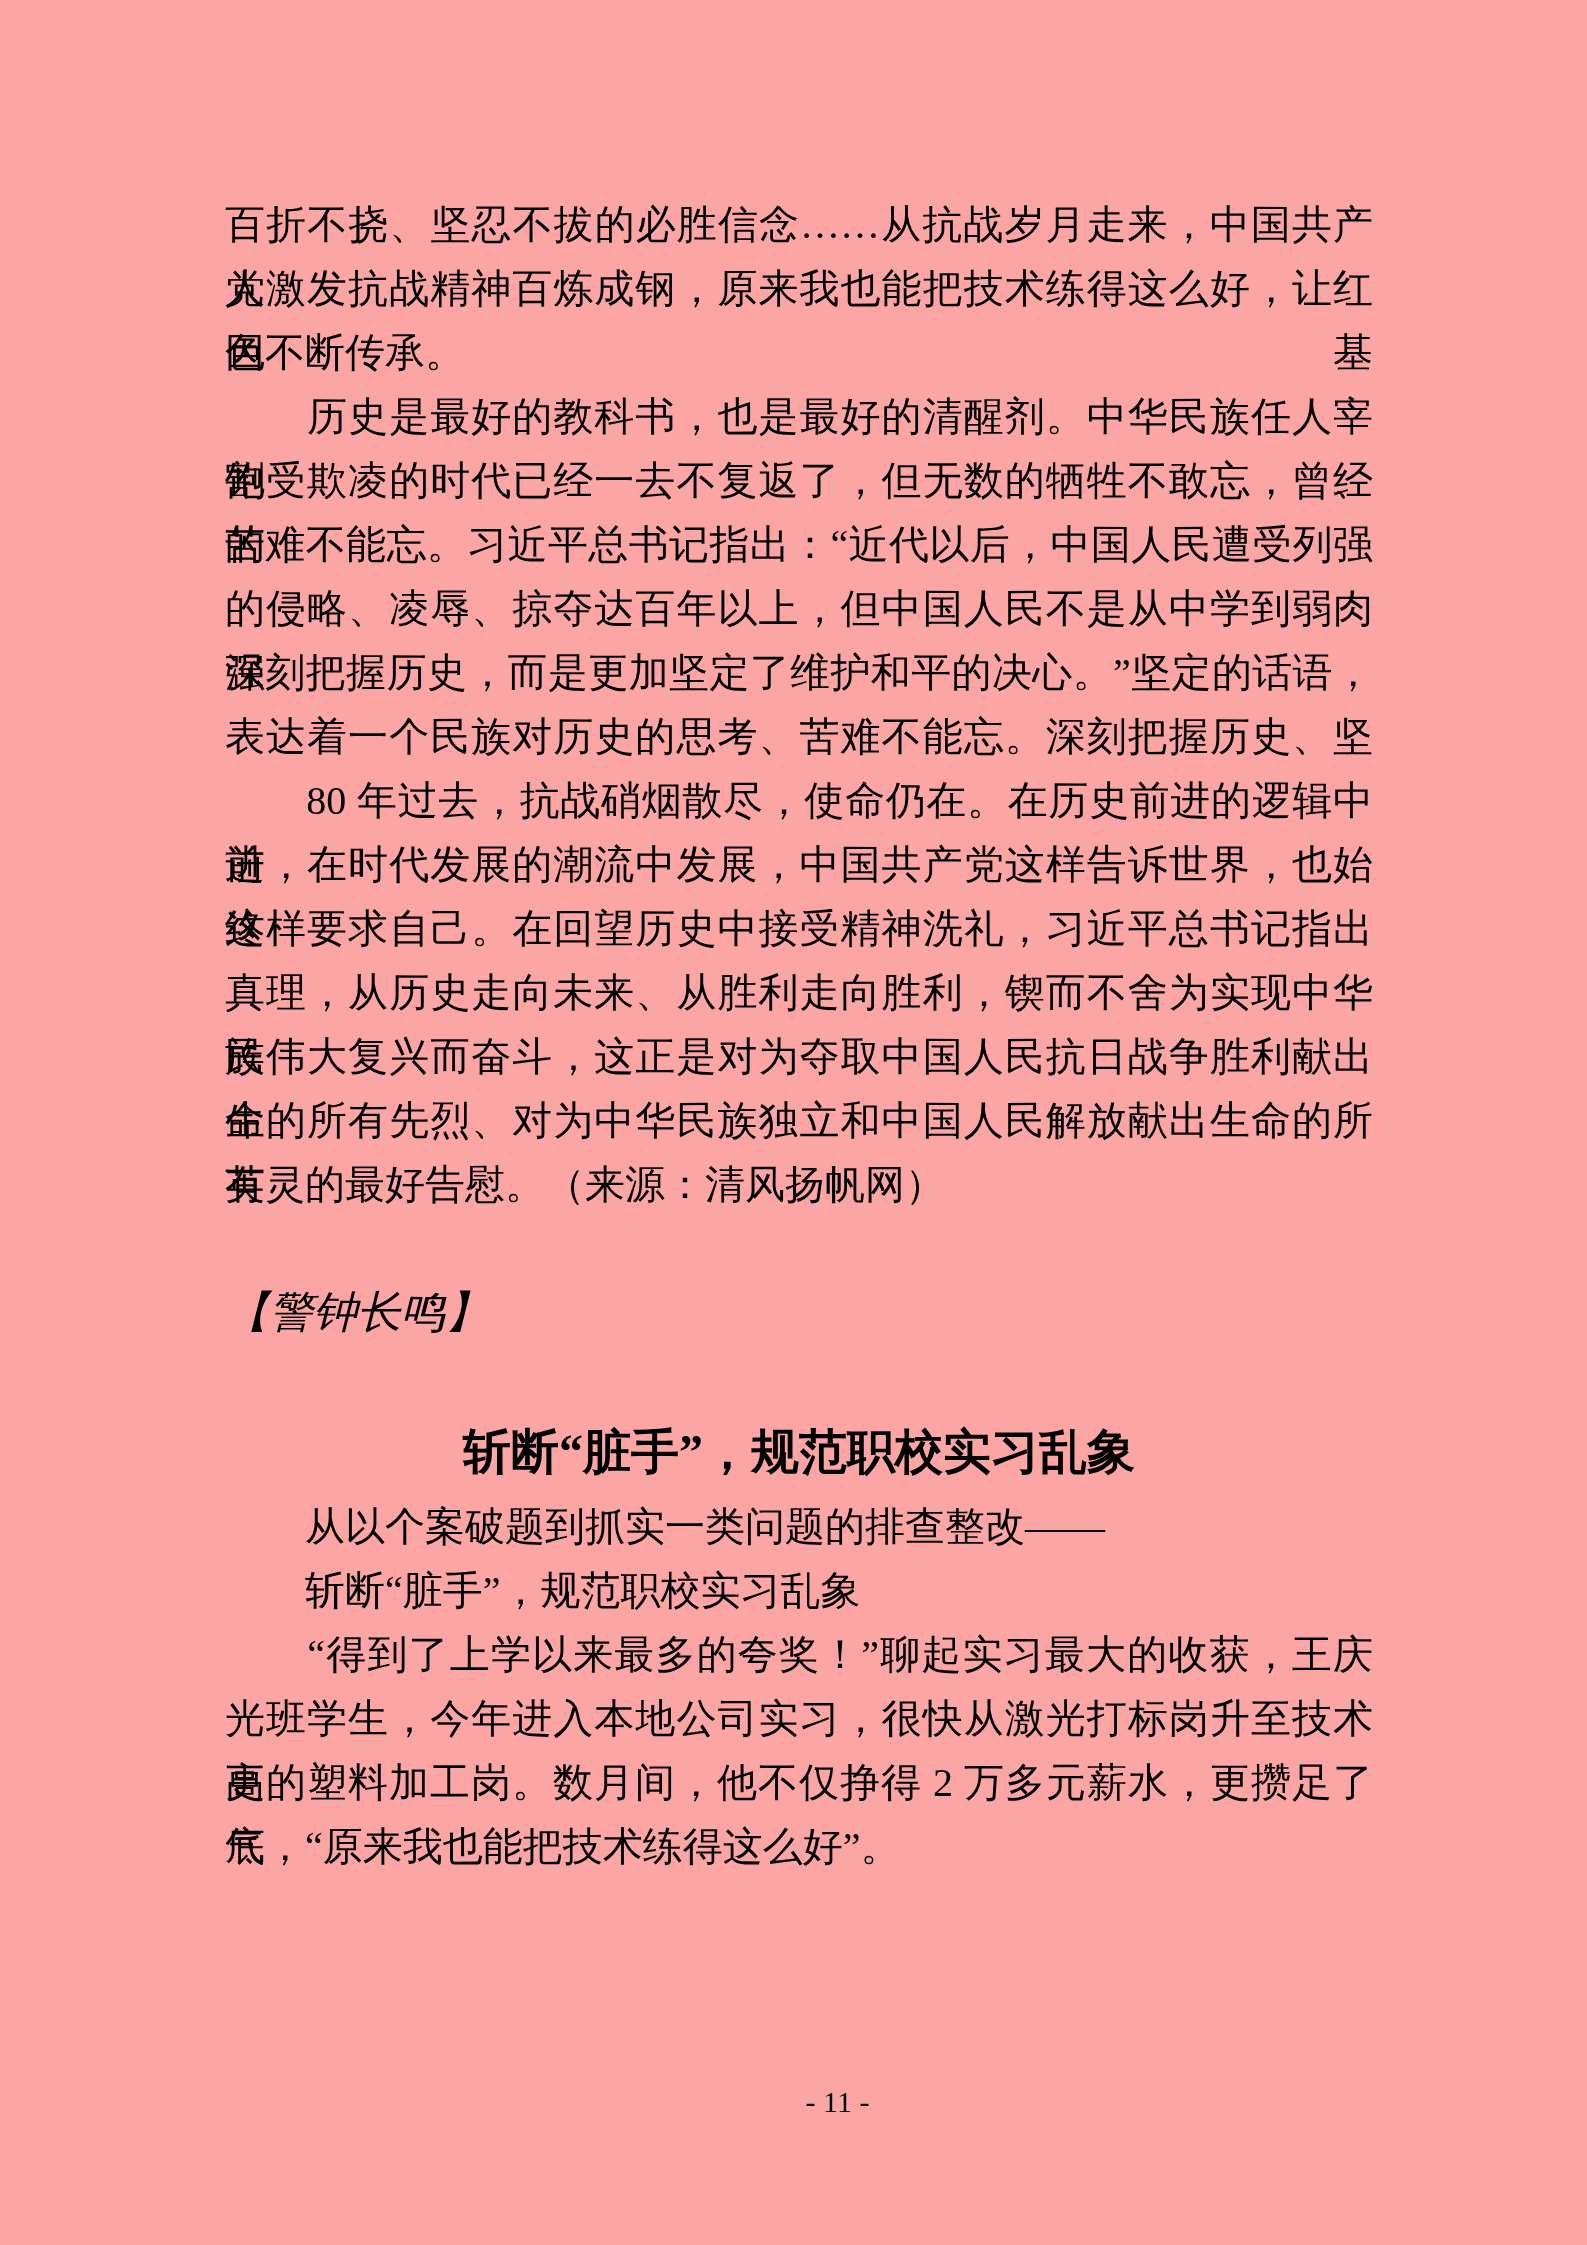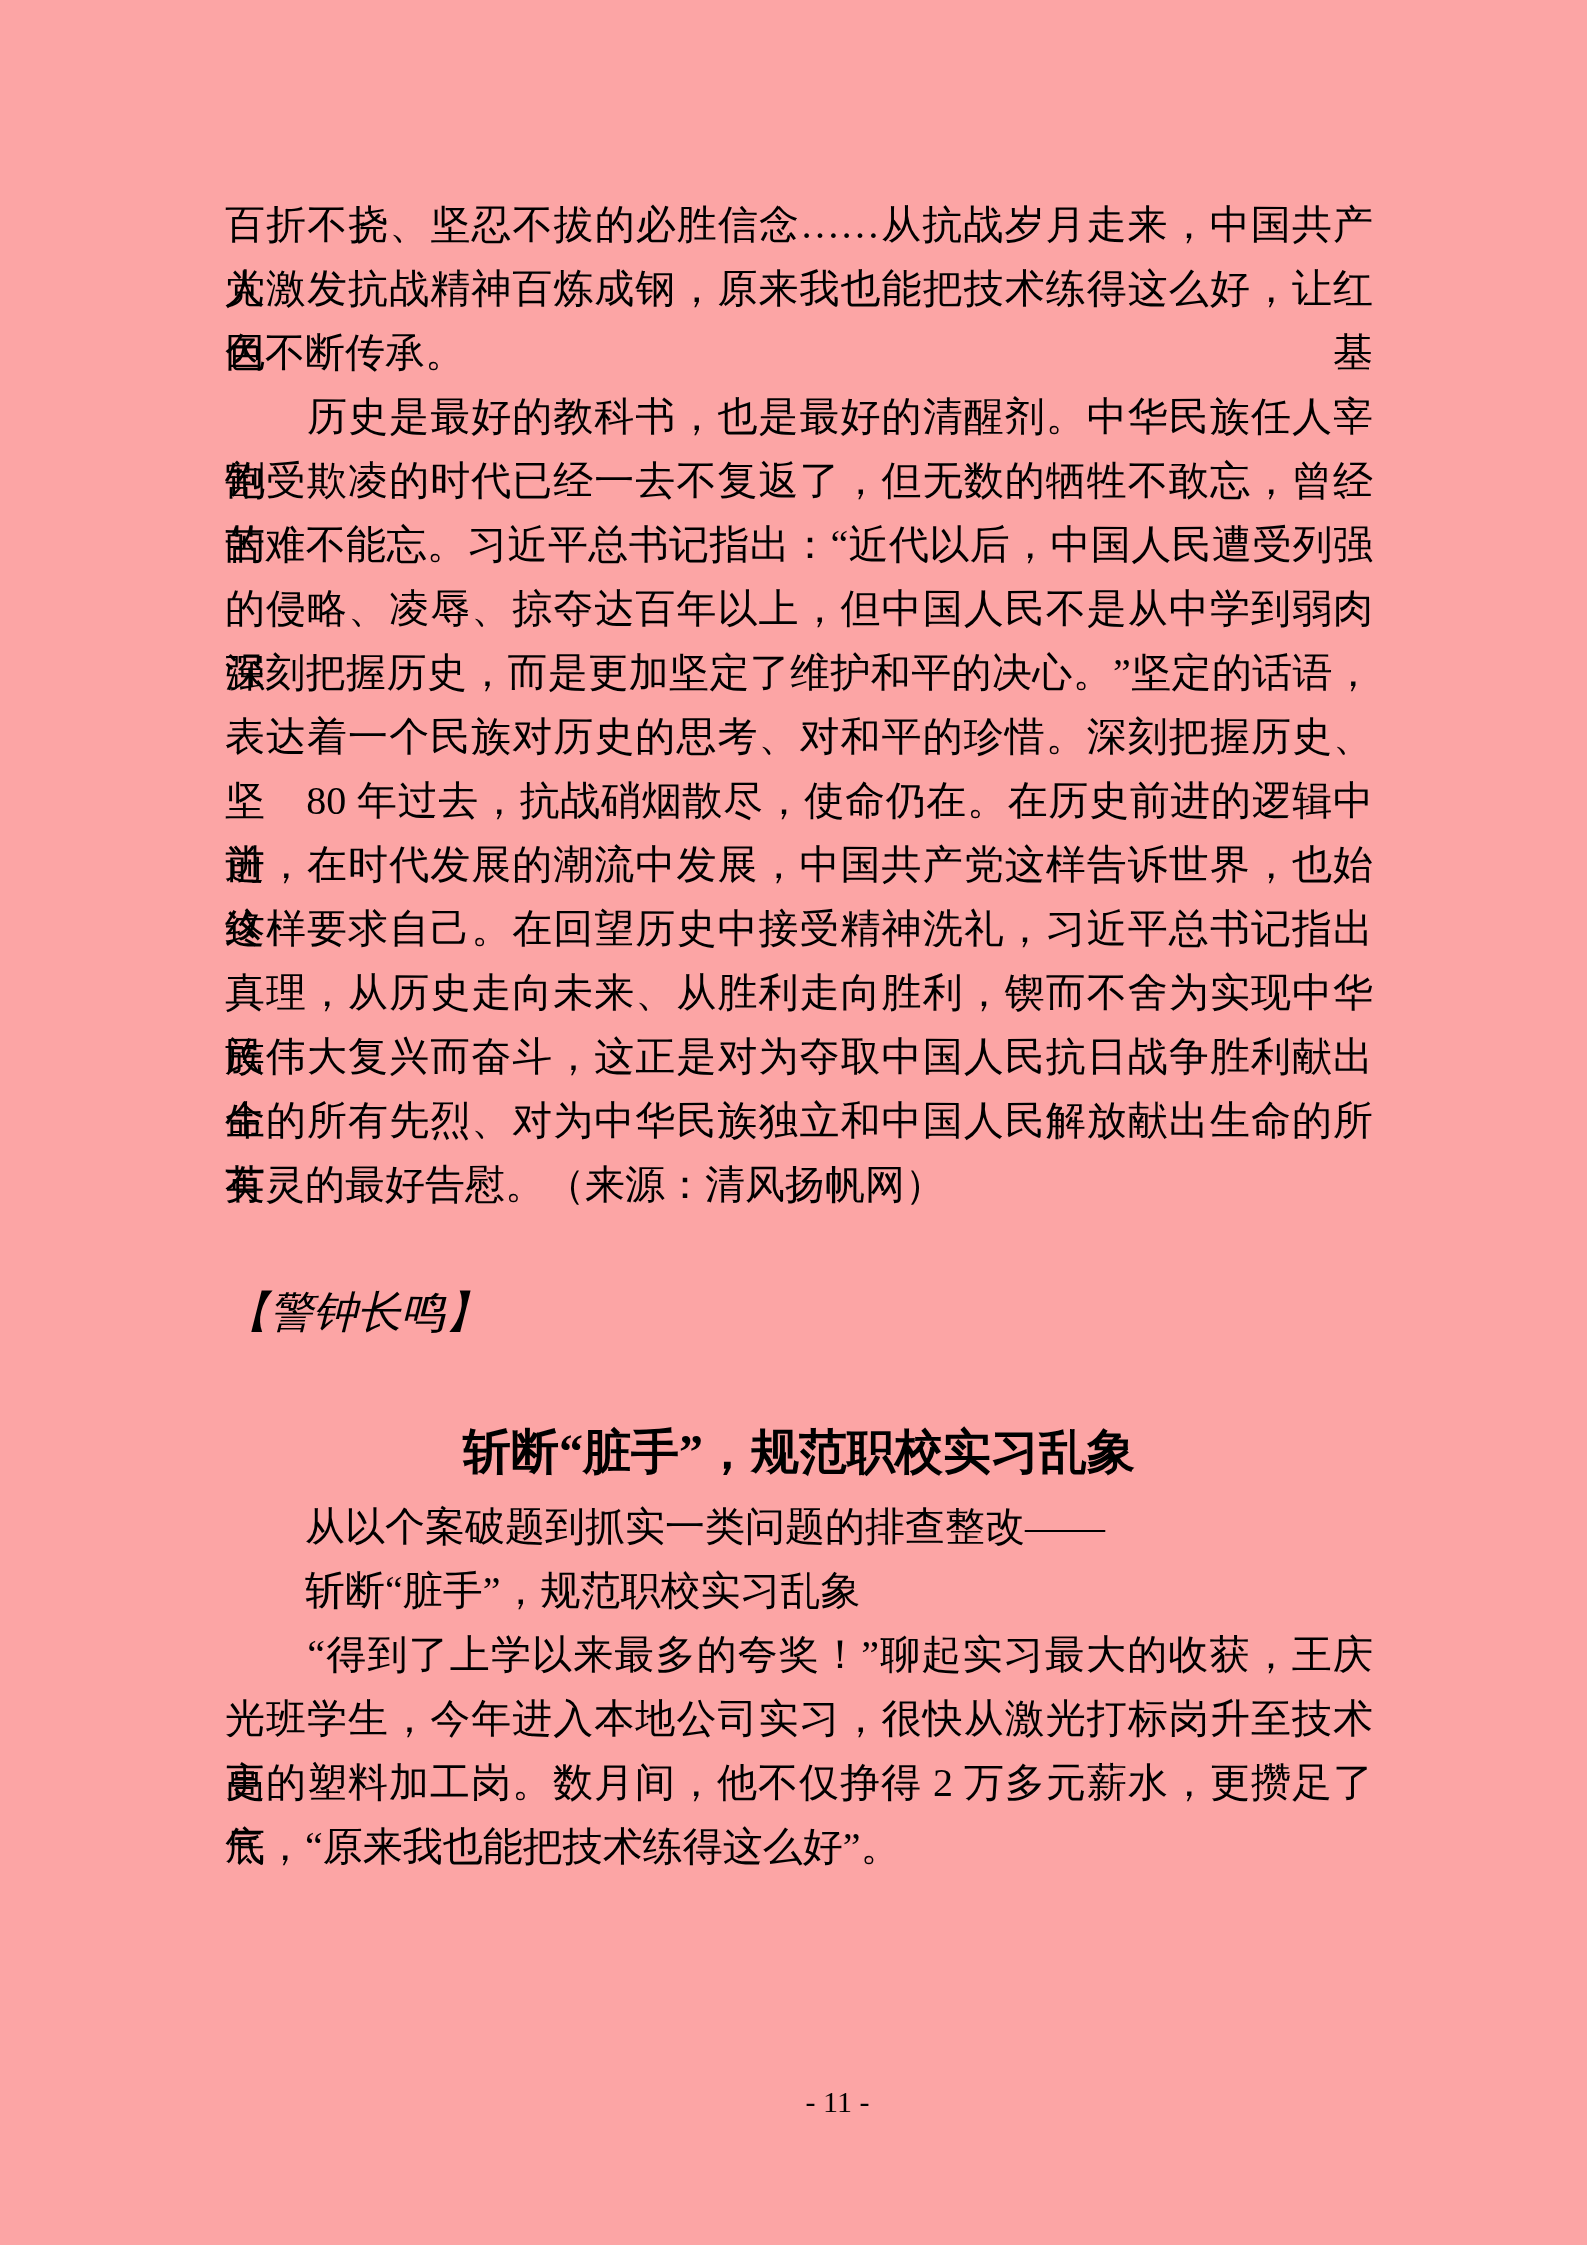--- a/index.html
+++ b/index.html
@@ -75,21 +75,21 @@
 
     <div class="line">百折不挠、坚忍不拔的必胜信念……从抗战岁月走来，中国共产党</div>
     <div class="line">人激发抗战精神百炼成钢，原来我也能把技术练得这么好，让红色基</div>
     <div class="line end">因不断传承。</div>
 
     <div class="line">　　历史是最好的教科书，也是最好的清醒剂。中华民族任人宰割、</div>
     <div class="line">饱受欺凌的时代已经一去不复返了，但无数的牺牲不敢忘，曾经的</div>
     <div class="line">苦难不能忘。习近平总书记指出：“近代以后，中国人民遭受列强</div>
     <div class="line">的侵略、凌辱、掠夺达百年以上，但中国人民不是从中学到弱肉强</div>
     <div class="line">深刻把握历史，而是更加坚定了维护和平的决心。”坚定的话语，</div>
-    <div class="line">表达着一个民族对历史的思考、对和平的珍惜。深刻把握历史、坚</div>
+    <div class="line">表达着一个民族对历史的思考、苦难不能忘。深刻把握历史、坚</div>
 
     <div class="line">　　80 年过去，抗战硝烟散尽，使命仍在。在历史前进的逻辑中前</div>
     <div class="line">进，在时代发展的潮流中发展，中国共产党这样告诉世界，也始终</div>
     <div class="line">这样要求自己。在回望历史中接受精神洗礼，习近平总书记指出</div>
     <div class="line">真理，从历史走向未来、从胜利走向胜利，锲而不舍为实现中华民</div>
     <div class="line">族伟大复兴而奋斗，这正是对为夺取中国人民抗日战争胜利献出生</div>
     <div class="line">命的所有先烈、对为中华民族独立和中国人民解放献出生命的所有</div>
     <div class="line end">英灵的最好告慰。（来源：清风扬帆网）</div>
 
     <div class="section-marker">【警钟长鸣】</div>

